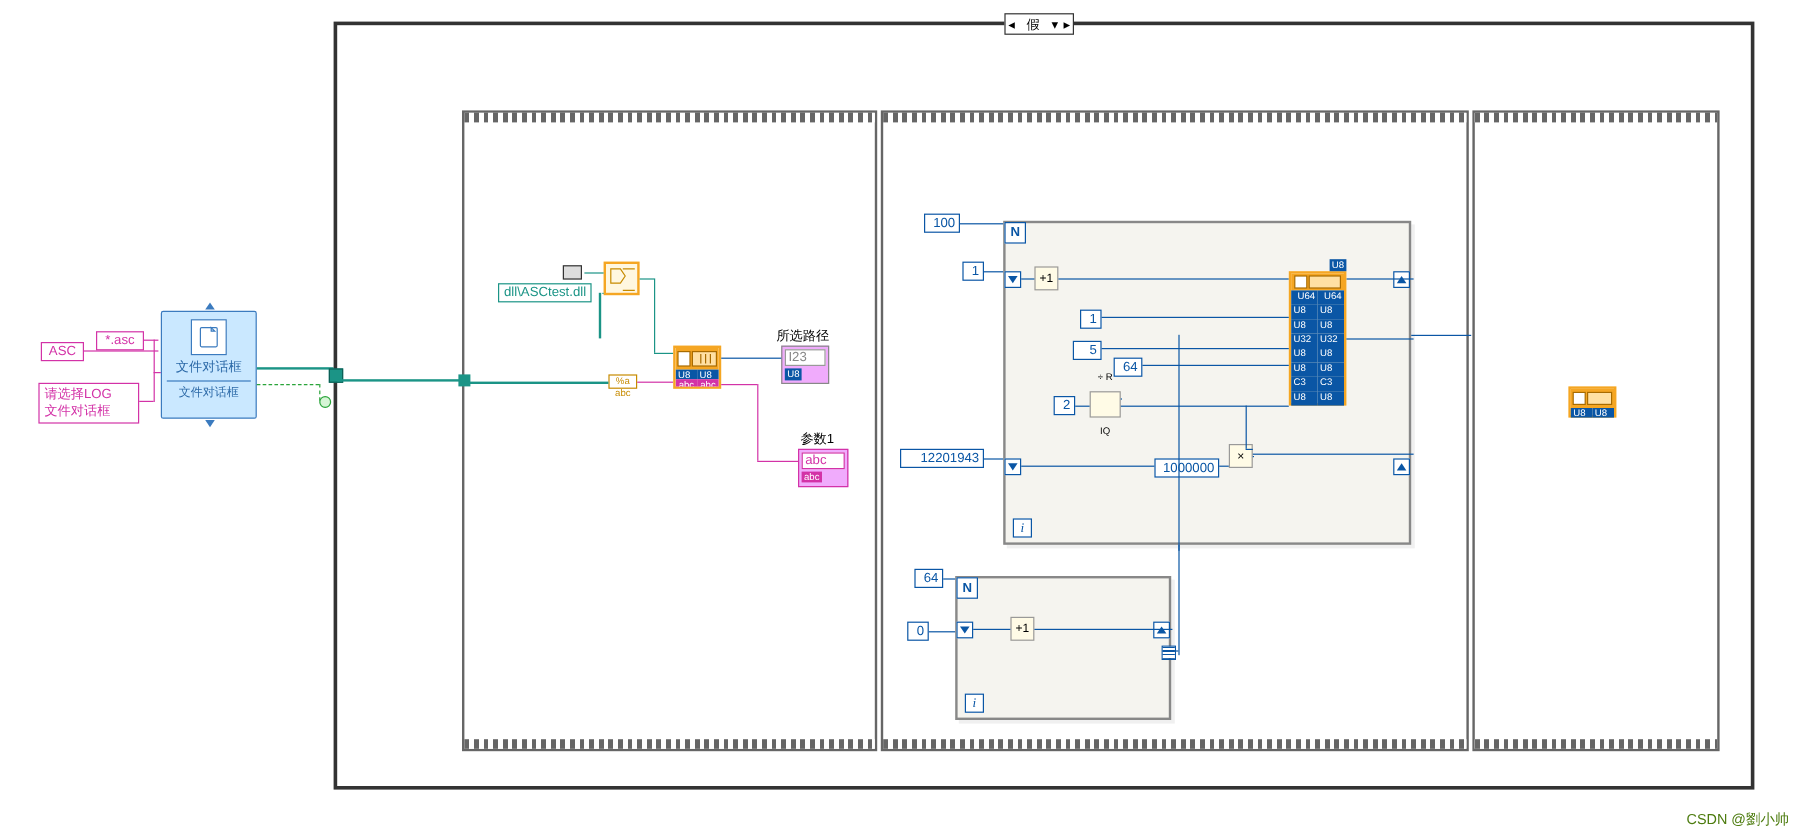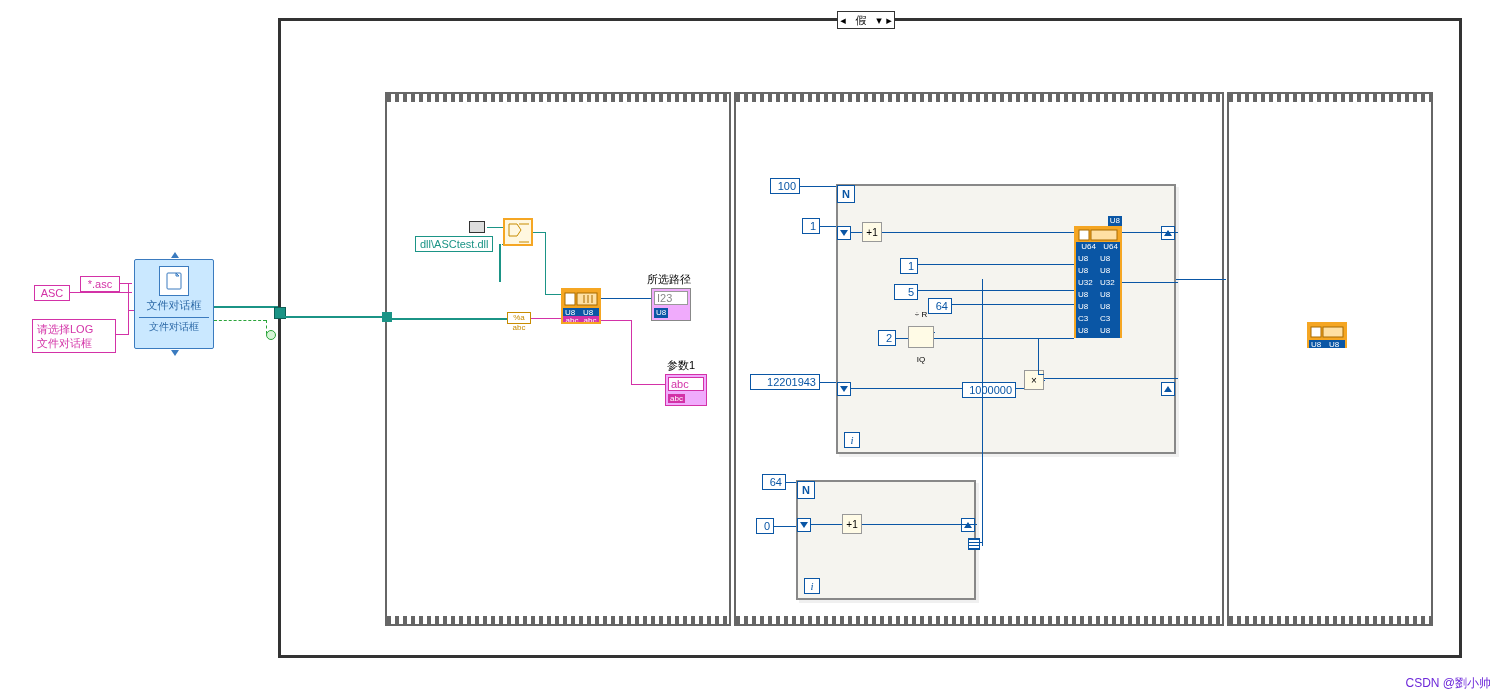--- a/index.html
+++ b/index.html
@@ -15,21 +15,21 @@
 .case-frame { border: 3px solid #333; background: #fff; }
 .seq-frame { border: 2px solid #666; background: #fff; }
 .film-edge-h { background: repeating-linear-gradient(90deg, #666 0 4px, #fff 4px 8px); height: 8px; position: absolute; left: 0; right: 0; }
 .for-frame { border: 2px solid #888; background: #f5f4ef; box-shadow: 3px 3px 0 rgba(0,0,0,0.06); }
 .for-N { position: absolute; top: -1px; left: -1px; width: 18px; height: 18px; border: 1px solid #0a56a5; background: #fff; color: #0a56a5; text-align: center; line-height: 16px; font-weight: bold; }
 .for-i { position: absolute; bottom: 4px; left: 6px; width: 16px; height: 16px; border: 1px solid #0a56a5; background: #fff; color: #0a56a5; text-align: center; line-height: 14px; font-family: serif; font-style: italic; }
 .shift-reg { width: 14px; height: 14px; border: 1px solid #0a56a5; background: #fff; display: flex; align-items: center; justify-content: center; }
 .triangle-up { width: 0; height: 0; border-left: 4px solid transparent; border-right: 4px solid transparent; border-bottom: 6px solid #0a56a5; }
 .triangle-down { width: 0; height: 0; border-left: 4px solid transparent; border-right: 4px solid transparent; border-top: 6px solid #0a56a5; }
 .tri-box { width: 20px; height: 20px; border: 1px solid #999; background: #fffbe6; display: flex; align-items: center; justify-content: center; font-size: 10px; }
-.watermark { position: absolute; right: 10px; bottom: 6px; color: #6d28d9; font-size: 12px; }
+.watermark { position: absolute; right: 10px; bottom: 6px; color: #4d7c0f; font-size: 12px; }
 .wire { position: absolute; background: #0a56a5; }
 .wire-p { position: absolute; background: #d332a7; }
 .wire-t { position: absolute; background: #1b9486; }
 .wire-g { position: absolute; background: #2aa43a; }
 .indicator { border: 1px solid #888; background: #f0abfc; padding: 2px; }
 </style>
 </head>
 <body>
 
 <div class="abs str-const" style="left:34px; top:285px; width:36px; text-align:center;">ASC</div>

